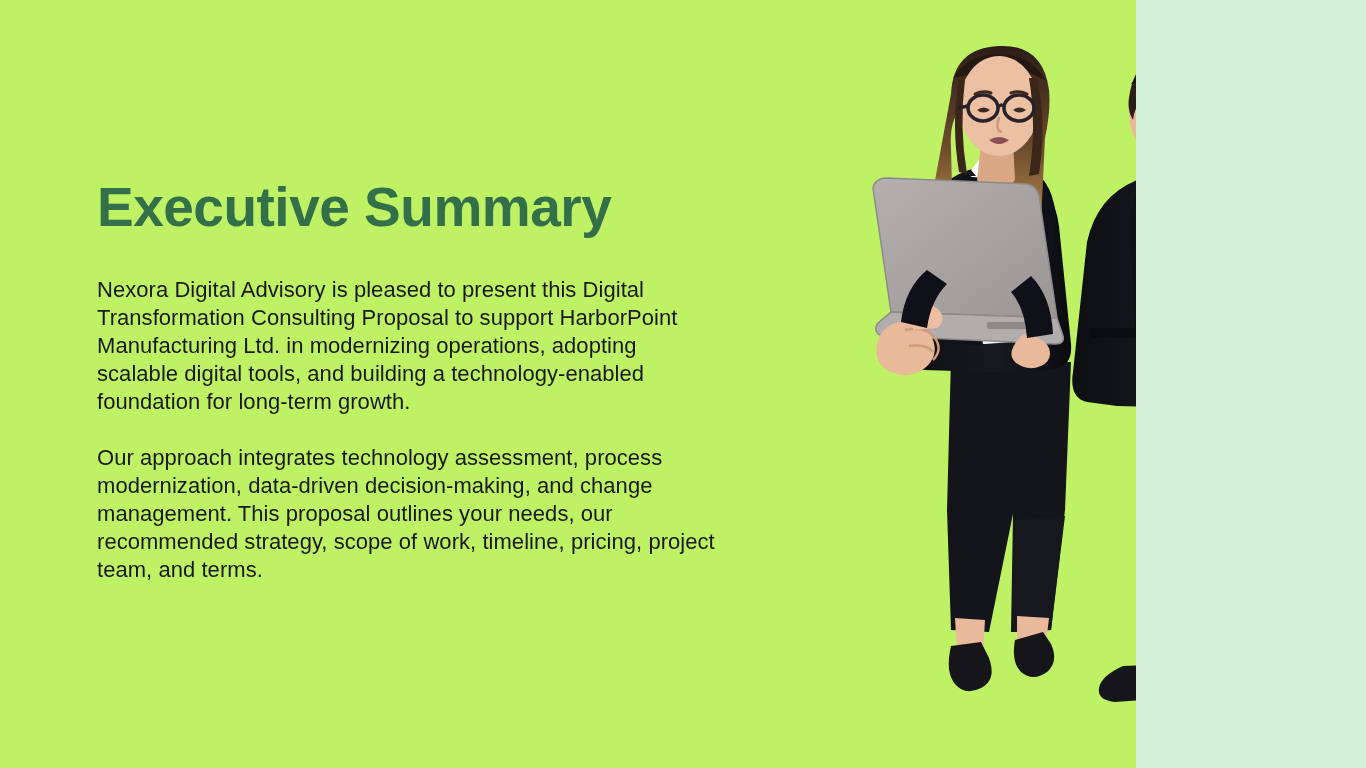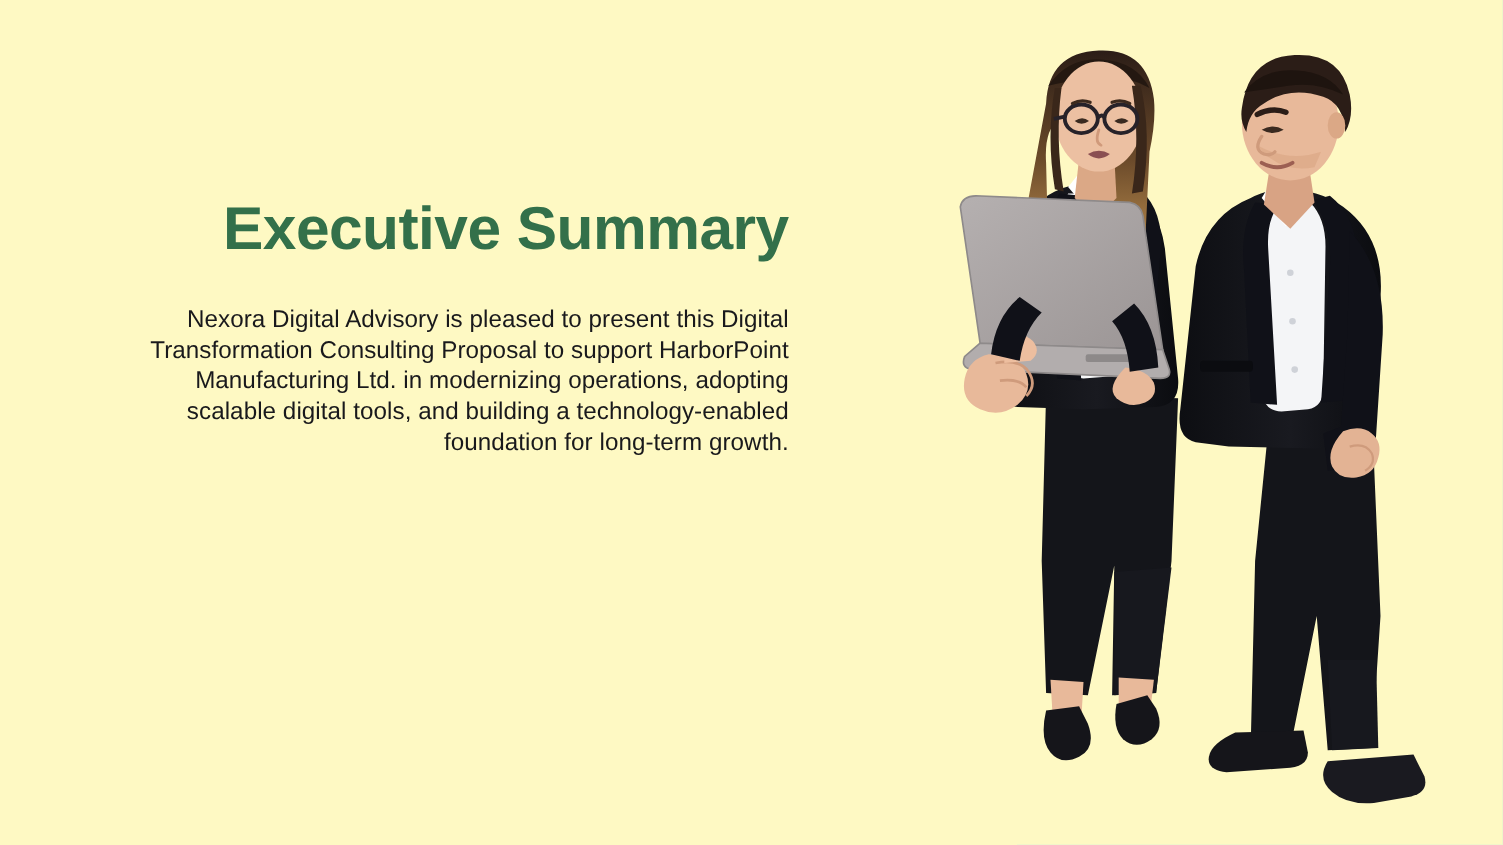--- a/index.html
+++ b/index.html
@@ -10,25 +10,24 @@
     width: 1366px;
     height: 768px;
     overflow: hidden;
     background: #d5f0d8;
     font-family: "Liberation Sans", sans-serif;
     -webkit-font-smoothing: antialiased;
   }
 
   .slide {
     position: relative;
-    width: 1366px;
+    width: 1136px;
     height: 768px;
-    background: #fef9c3;
+    background: #bef264;
     overflow: hidden;
-    text-align: right;
   }
 
   
   .content {
     position: absolute;
     left: 97px;
     top: 176px;
     width: 620px;
   }
 
@@ -70,20 +69,21 @@
 </head>
 <body>
 
 <div class="slide">
 
   <div class="content">
     <h1 class="slide-title">Executive Summary</h1>
 
     <div class="body-copy para-gap-top">
       <p>Nexora Digital Advisory is pleased to present this Digital Transformation Consulting Proposal to support HarborPoint Manufacturing Ltd. in modernizing operations, adopting scalable digital tools, and building a technology-enabled foundation for long-term growth.</p>
+      <p>Our approach integrates technology assessment, process modernization, data-driven decision-making, and change management. This proposal outlines your needs, our recommended strategy, scope of work, timeline, pricing, project team, and terms.</p>
     </div>
   </div>
 
   <div class="photo">
     <svg viewBox="0 0 460 700" xmlns="http://www.w3.org/2000/svg" aria-hidden="true">
       <defs>
         <linearGradient id="hairGrad" x1="0" y1="0" x2="0" y2="1">
           <stop offset="0%" stop-color="#2b1d17"></stop>
           <stop offset="38%" stop-color="#6b4a2a"></stop>
           <stop offset="70%" stop-color="#b88b4d"></stop>

